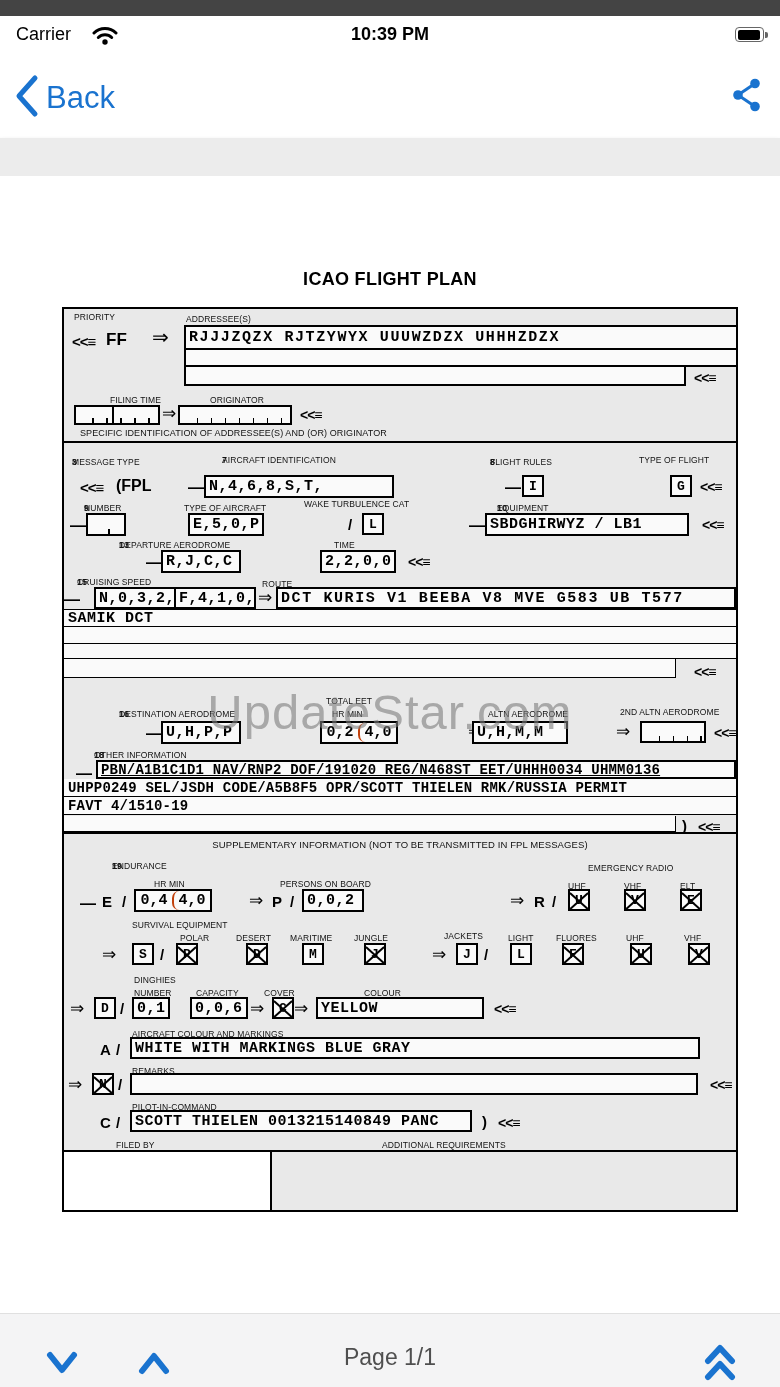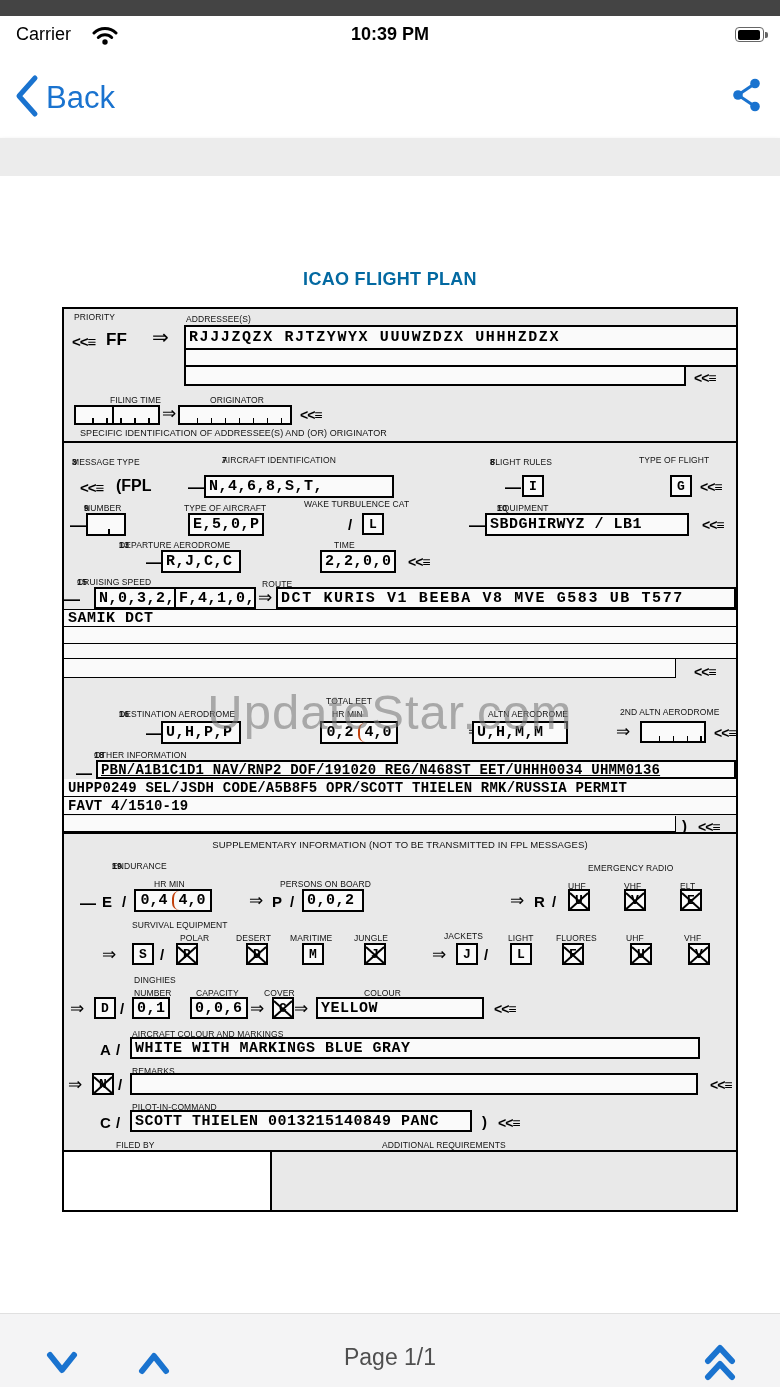--- a/index.html
+++ b/index.html
@@ -18,21 +18,21 @@
   
   .nav-bar { position:absolute; left:0; top:40px; width:780px; height:82px; background:#fff; }
   .back-btn { position:absolute; left:14px; top:18px; display:flex; align-items:center; cursor:pointer; }
   .back-label { color:#1a73cf; font-size:31px; margin-left:6px; }
   .share-btn { position:absolute; right:16px; top:20px; cursor:pointer; }
 
   .gray-strip { position:absolute; left:0; top:122px; width:780px; height:38px; background:#ececec; box-shadow:0 3px 5px rgba(0,0,0,0.22); }
 
   
   .page { position:absolute; left:0; top:160px; width:780px; height:1137px; background:#fff; }
-  .doc-title { position:absolute; left:0; top:93px; width:100%; text-align:center; font-size:18px; font-weight:bold; letter-spacing:0.3px; color:#0369a1; }
+  .doc-title { position:absolute; left:0; top:93px; width:100%; text-align:center; font-size:18px; font-weight:bold; letter-spacing:0.3px; color:#000000; }
 
   .fplform { position:absolute; left:62px; top:131px; width:676px; height:905px; border:2px solid #000; background:#e9e9e9; }
   .sec { position:absolute; left:0; width:672px; }
   .sec1 { top:0; height:134px; border-bottom:2px solid #000; }
   .sec2 { top:134px; height:391px; border-bottom:2px solid #000; }
   .sec3 { top:525px; height:430px; }
   .sec * { position:absolute; }
 
   .lab { font-size:8.5px; color:#111; white-space:nowrap; letter-spacing:0.1px;text-align:center; }
   .lab b { font-size:9px; }

